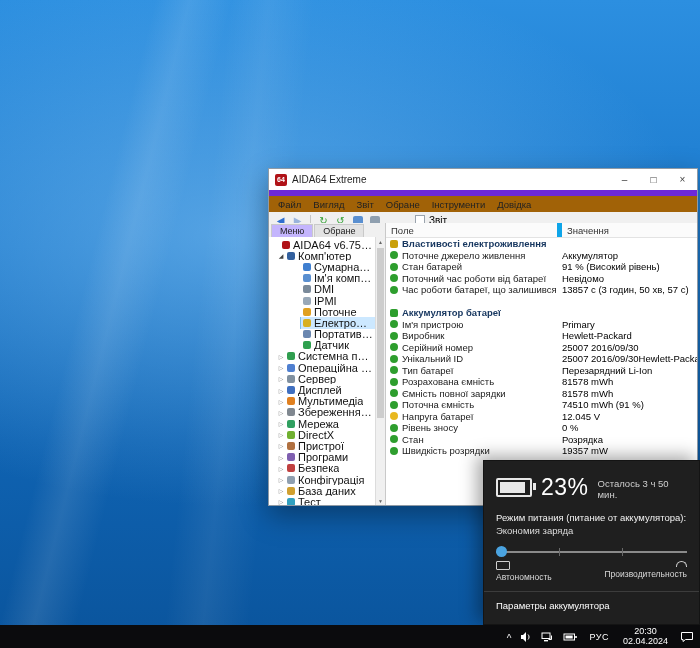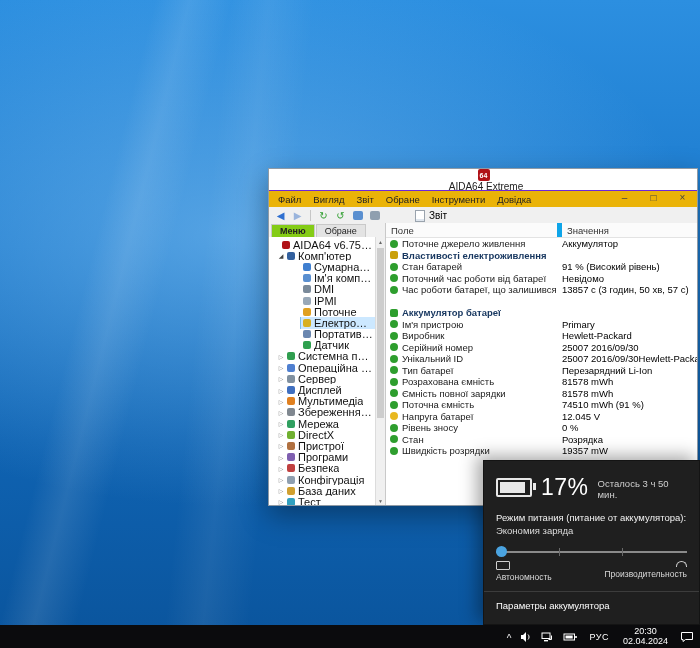--- a/index.html
+++ b/index.html
@@ -13,50 +13,50 @@
       linear-gradient(104deg, transparent 18%, rgba(255,255,255,0.10) 22%, transparent 27%),
       linear-gradient(96deg, transparent 30%, rgba(255,255,255,0.07) 35%, transparent 41%),
       radial-gradient(ellipse 760px 440px at 32% 36%, rgba(130,195,245,0.55), rgba(130,195,245,0) 62%),
       linear-gradient(180deg,#2c8fe0 0%,#1b79cc 38%,#0f63b2 68%,#0a549c 100%);}
 
   
   .window{position:absolute;left:268px;top:168px;width:430px;height:338px;
     background:#f0f0f0;border:1px solid #8f9aa5;box-sizing:border-box;
     box-shadow:0 10px 26px rgba(0,0,0,0.35);font-size:10px;color:#1a1a1a;}
   .titlebar{height:21px;background:#ffffff;display:flex;align-items:center;
-    padding-left:6px;border-bottom:1px solid #6d28d9;flex-direction:column;}
+    padding-left:6px;border-bottom:6px solid #6d28d9;}
   .app-icon{width:12px;height:12px;background:#b01217;color:#fff;font-size:7px;
     font-weight:bold;display:flex;align-items:center;justify-content:center;
     border-radius:2px;margin-right:5px;flex:none;}
   .title{font-size:10px;color:#222;}
   .win-controls{margin-left:auto;display:flex;height:100%;}
   .win-btn{width:29px;height:100%;display:flex;align-items:center;justify-content:center;
     font-size:10px;color:#444;}
-  .menubar{height:16px;background:#eab308;display:flex;align-items:center;padding-left:3px;}
+  .menubar{height:16px;background:#a16207;display:flex;align-items:center;padding-left:3px;}
   .menu-item{padding:0 6px;font-size:9.5px;color:#222;}
   .toolbar{height:17px;background:#f0f0f0;border-bottom:1px solid #d5d5d5;
     display:flex;align-items:center;padding-left:4px;gap:2px;}
   .tb-icon{width:15px;height:14px;display:flex;align-items:center;justify-content:center;
     font-size:10px;line-height:1;}
   .tb-box{width:10px;height:9px;border-radius:2px;}
   .tb-sep{width:1px;height:11px;background:#c6c6c6;margin:0 3px;}
   .report-btn{display:flex;align-items:center;gap:4px;margin-left:26px;
     background:transparent;border:0;font:inherit;padding:1px 5px;}
   .doc-icon{width:8px;height:10px;background:#fff;border:1px solid #9aa3ad;
     box-shadow:inset 0 -2px 0 #dfe6ee;flex:none;}
 
   .win-body{position:absolute;left:0;right:0;top:54px;bottom:0;display:flex;}
 
   
   .left-panel{width:117px;background:#f0f0f0;border-right:1px solid #c9c9c9;
     display:flex;flex-direction:column;position:relative;box-sizing:border-box;}
   .tabs{height:14px;display:flex;align-items:flex-end;padding-left:2px;gap:1px;}
   .tab{padding:1px 8px 1px;font-size:9px;color:#222;background:#e3e3e3;
     border:1px solid #c9c9c9;border-bottom:none;}
-  .tab.active{background:#84cc16;font-weight:bold;}
+  .tab.active{background:#c4b5fd;}
   .tree{flex:1;background:#fff;overflow:hidden;padding-top:2px;position:relative;}
   .tree-item{height:11.2px;display:flex;align-items:center;white-space:nowrap;
     overflow:hidden;padding-right:10px;}
   .lvl0{padding-left:3px;} .lvl1{padding-left:8px;} .lvl2{padding-left:24px;}
   .arrow{width:8px;font-size:6px;color:#8a8a8a;flex:none;text-align:center;}
   .arrow.exp{color:#444;}
   .node{display:flex;align-items:center;min-width:0;padding:0 2px;}
   .tree-icon{width:8px;height:8px;border-radius:2px;margin-right:3px;flex:none;}
   .tree-label{font-size:11px;color:#111;overflow:hidden;text-overflow:ellipsis;}
   .tree-item.selected .node{background:#cce8ff;box-shadow:0 0 0 1px #7fc0ea;}
@@ -347,33 +347,33 @@
           <div class="sb-btn down">▼</div>
         </div>
       </div>
 
       <div class="right-panel">
         <div class="grid-header">
           <div class="col-field">Поле</div>
           <div class="col-value">Значення</div>
         </div>
         <div class="grid" id="grid">
-            <div class="grid-row">
-              <div class="cell-field">
-                <span class="row-icon" style="background: rgb(46, 158, 46);"></span>
-                <span class="field-text">Поточне джерело живлення</span>
-              </div>
-              <div class="cell-value">Аккумулятор</div>
-            </div>
             <div class="grid-row section-header">
               <div class="cell-field">
                 <span class="row-icon square" style="background: rgb(202, 160, 10);"></span>
                 <span class="sec-title">Властивості електроживлення</span>
               </div>
               <div class="cell-value"></div>
+            </div>
+            <div class="grid-row">
+              <div class="cell-field">
+                <span class="row-icon" style="background: rgb(46, 158, 46);"></span>
+                <span class="field-text">Поточне джерело живлення</span>
+              </div>
+              <div class="cell-value">Аккумулятор</div>
             </div>
             <div class="grid-row">
               <div class="cell-field">
                 <span class="row-icon" style="background: rgb(46, 158, 46);"></span>
                 <span class="field-text">Стан батарей</span>
               </div>
               <div class="cell-value">91 % (Високий рівень)</div>
             </div>
             <div class="grid-row">
               <div class="cell-field">
@@ -484,21 +484,21 @@
           </div>
       </div>
     </div>
   </div>
 
   <div class="flyout">
     <div class="fly-top">
       <span class="big-batt">
           <span class="big-batt-fill" id="batt-fill" style="width: calc(91% - 4px);"></span>
         </span>
-      <span class="fly-percent">17%</span>
+      <span class="fly-percent">23%</span>
       <span class="fly-remaining">Осталось 3 ч 50 мин.</span>
     </div>
     <div class="fly-mode">Режим питания (питание от аккумулятора):</div>
     <div class="fly-mode-value">Экономия заряда</div>
     <div class="slider">
       <div class="slider-track"></div>
       <div class="slider-tick" style="left:33%"></div>
       <div class="slider-tick" style="left:66%"></div>
       <div class="slider-thumb"></div>
     </div>

